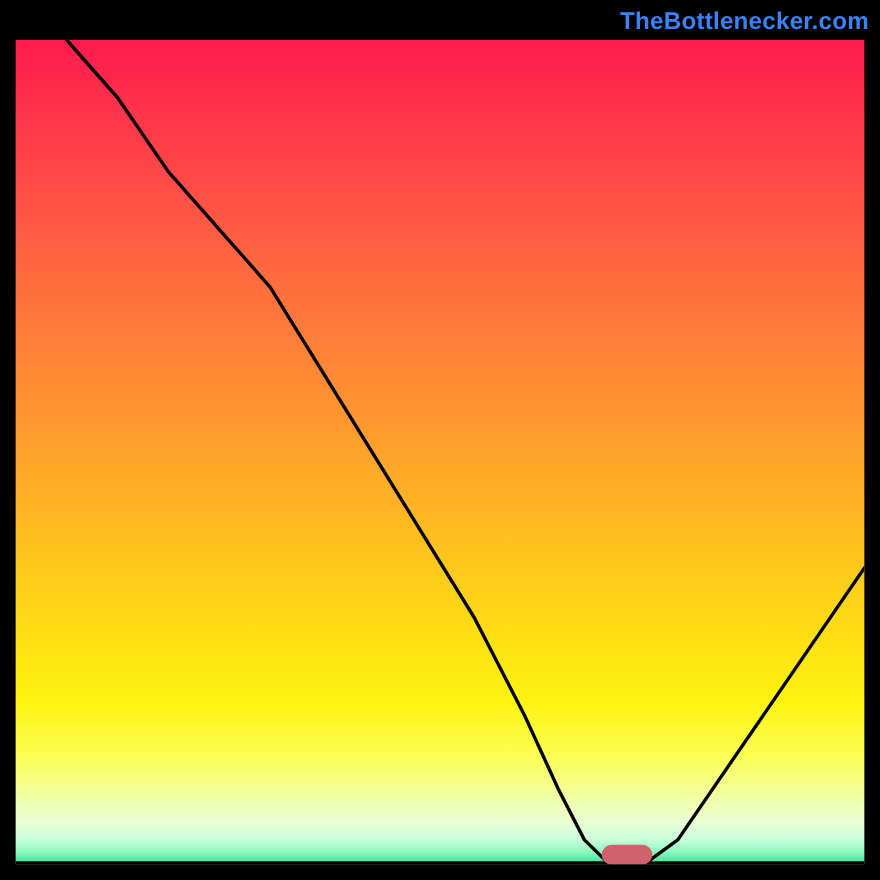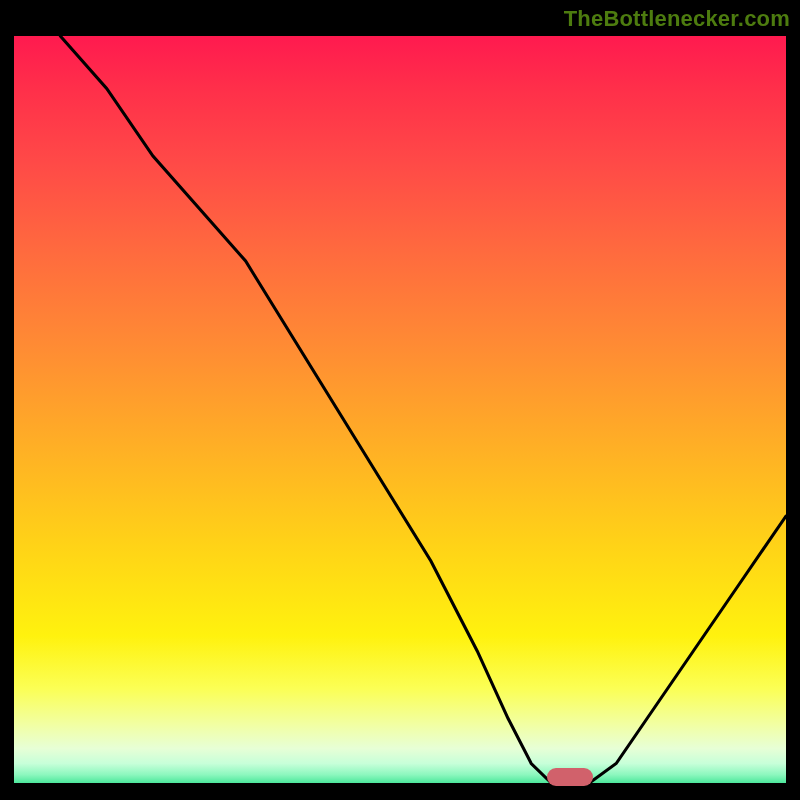--- a/index.html
+++ b/index.html
@@ -14,21 +14,21 @@
   .frame {
     position: relative;
     width: 800px;
     height: 800px;
     background: #000;
   }
   .watermark {
     position: absolute;
     top: 6px;
     right: 10px;
-    color: #4d7c0f;
+    color: #3b82f6;
     font-size: 22px;
     font-weight: 600;
     letter-spacing: 0.2px;
     z-index: 30;
     user-select: none;
   }
   .plot-area {
     position: absolute;
     left: 14px;
     top: 36px;

